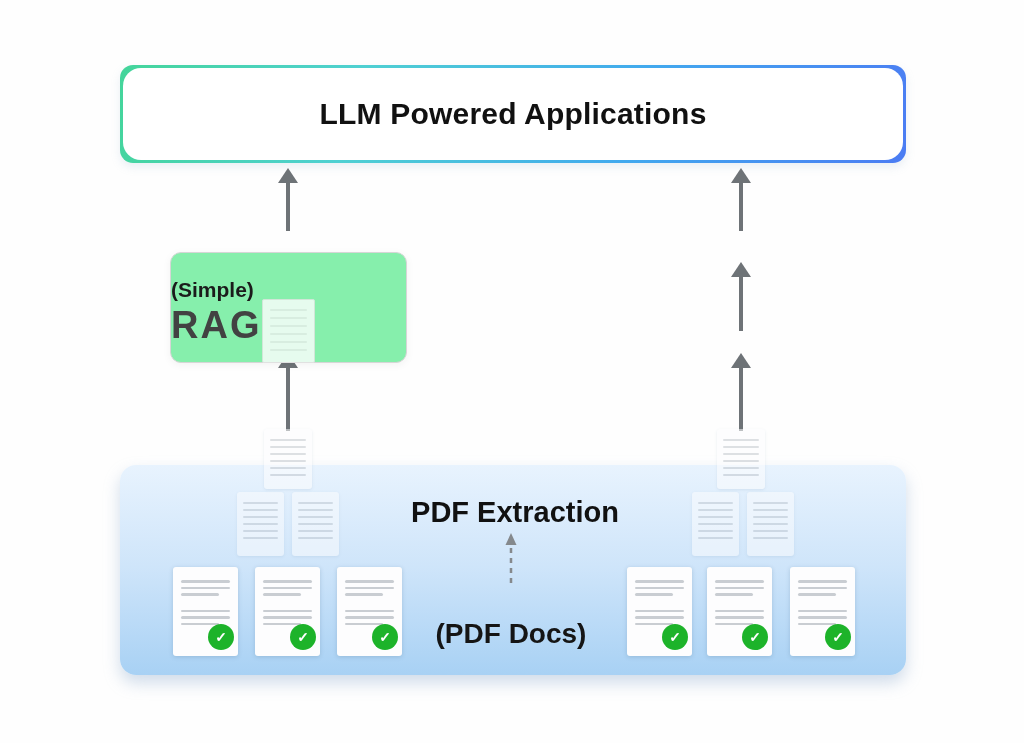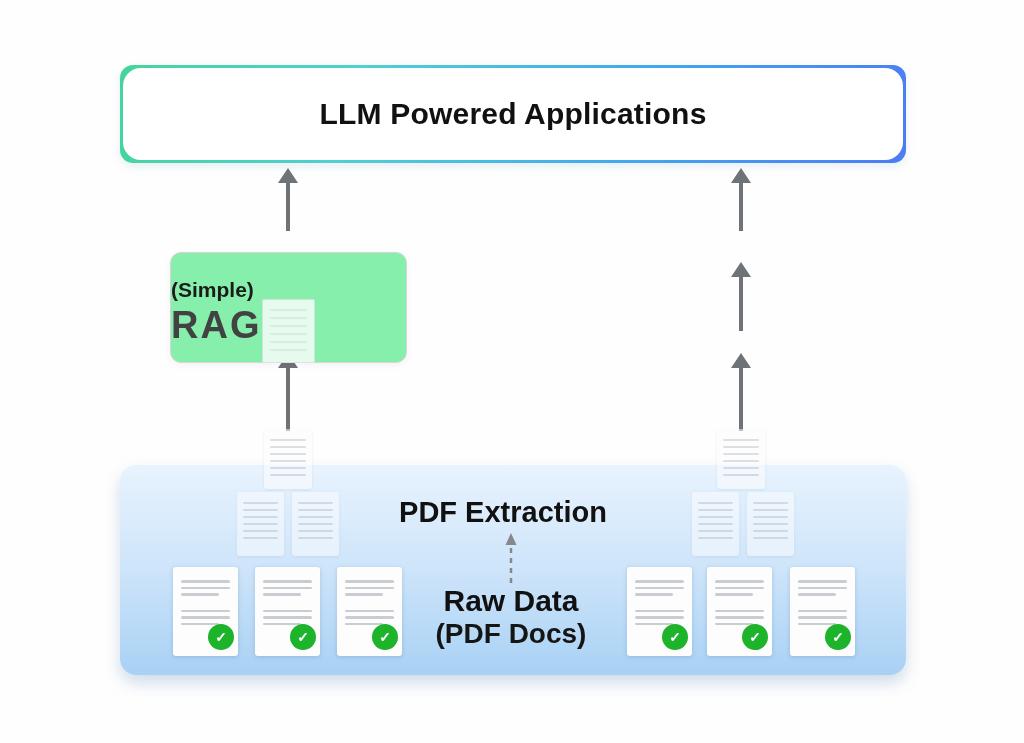--- a/index.html
+++ b/index.html
@@ -64,21 +64,21 @@
     position:absolute;right:4px;bottom:6px;width:26px;height:26px;border-radius:50%;
     background:var(--check-green);color:#ffffff;font-size:14px;font-weight:700;
     display:flex;align-items:center;justify-content:center;
   }
   .ghost{width:47px;height:64px;top:27px;opacity:.5;box-shadow:0 1px 3px rgba(90,125,160,.25);padding-top:10px;}
   .ghost .ln{display:block;height:2px;background:#c3c8ce;border-radius:1px;margin:0 6px 5px 6px;}
   .top-ghost{top:-36px;width:48px;height:60px;opacity:.55;z-index:3;}
 
   
   .pdf-extraction{
-    position:absolute;left:267px;top:31px;width:232px;text-align:center;
+    position:absolute;left:279px;top:31px;width:232px;text-align:center;
     font-size:29px;font-weight:600;color:var(--text-black);
   }
   .raw-data{
     position:absolute;left:275px;top:119px;width:232px;text-align:center;
     font-size:30px;font-weight:700;color:var(--text-black);
   }
   .raw-data-sub{
     position:absolute;left:275px;top:153px;width:232px;text-align:center;
     font-size:28px;font-weight:600;color:#151515;
   }
@@ -239,17 +239,16 @@
         <i class="ln"></i>
         <i class="ln short"></i>
       <span class="badge">✓</span>
     </div>
 
     <div class="pdf-extraction">PDF Extraction</div>
     <svg class="dashed-arrow" viewBox="0 0 16 50">
       <path class="dash-head" d="M8 0 L2.5 12 H13.5 Z"></path>
       <path class="dash-shaft" d="M8 15 V50"></path>
     </svg>
-    <div class="raw-data">Raw Data</div>
     <div class="raw-data-sub">(PDF Docs)</div>
   </div>
 
 </div>
 
 </body></html>

